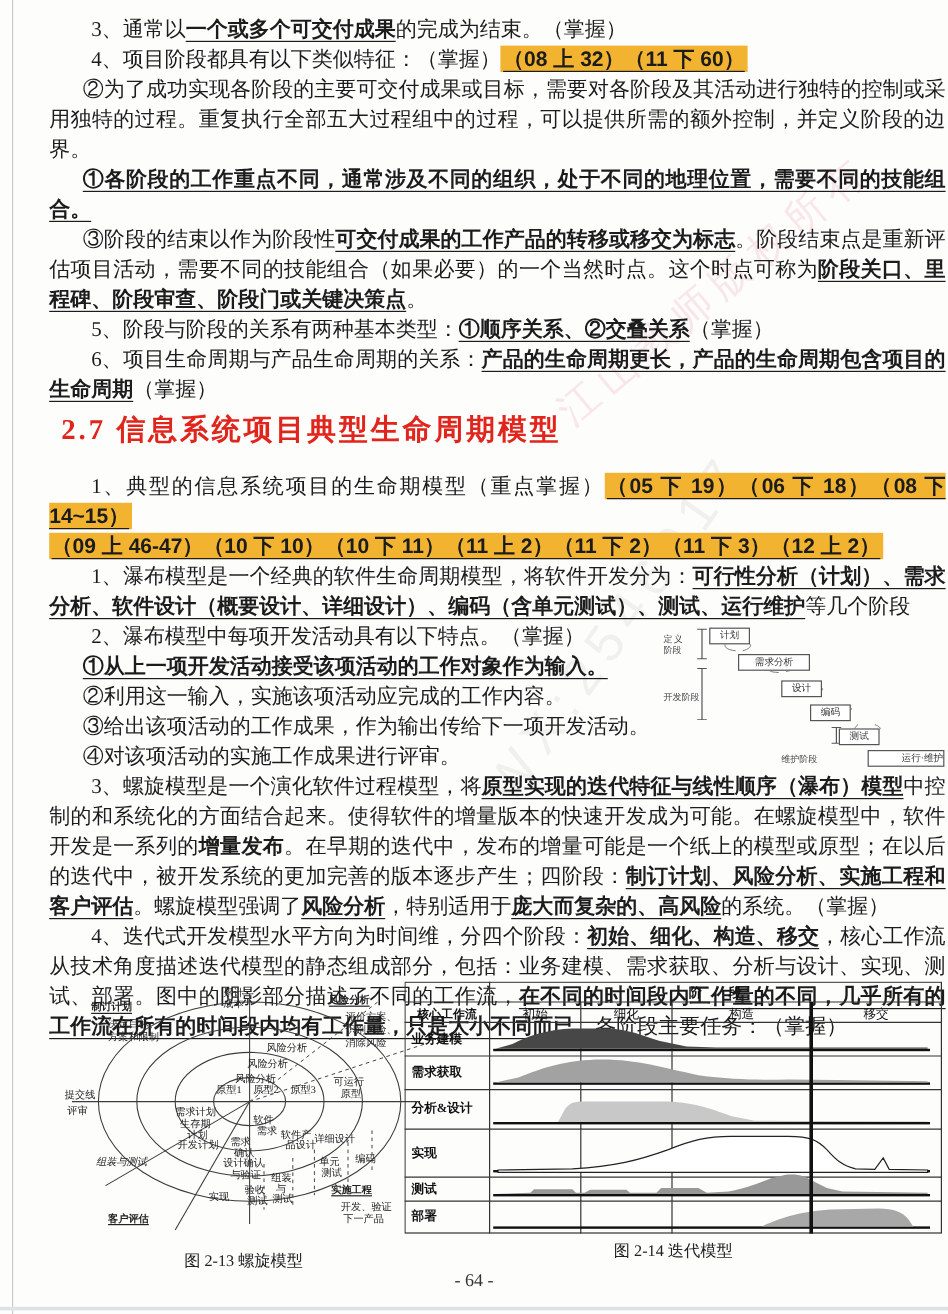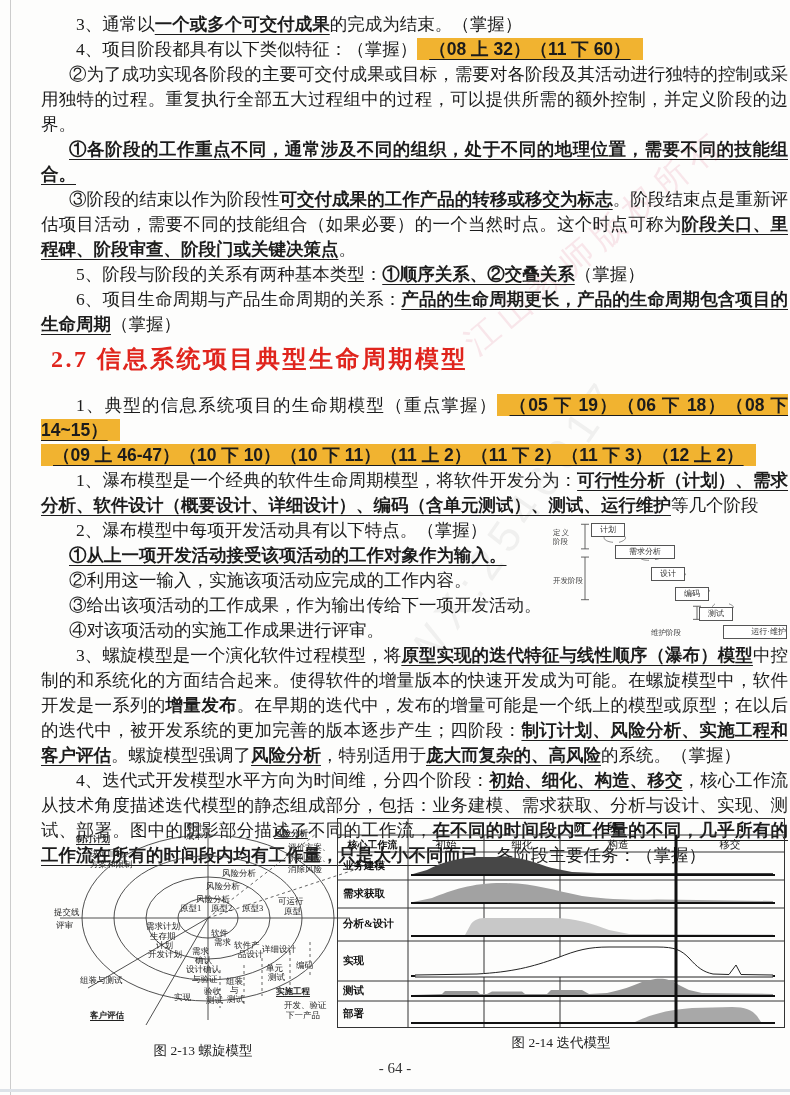--- a/index.html
+++ b/index.html
@@ -11,21 +11,21 @@
   .wm1{left:455px;top:330px;font-size:34px;letter-spacing:7px;color:rgba(226,110,140,0.16);
        transform:rotate(-40deg);transform-origin:0 0;}
   .wm2{left:395px;top:650px;font-size:44px;letter-spacing:9px;color:rgba(110,110,110,0.09);
        transform:rotate(-55deg);transform-origin:0 0;}
   .content{position:absolute;left:41px;top:12px;width:747px;font-size:17.5px;line-height:25px;text-align:justify;}
   .p{margin:0;text-indent:2em;}
   .p1{margin:0;text-indent:1.6em;}
   .b{font-weight:700;font-family:Liberation Sans, sans-serif;}
   .u{text-decoration:underline;text-underline-offset:4px;text-decoration-thickness:1.4px;}
   .hl{background:#f1b330;font-weight:700;font-family:"Liberation Sans","DejaVu Sans",sans-serif;
-      text-decoration:underline;text-underline-offset:4px;padding:1px 12px;}
+      text-decoration:underline;text-underline-offset:4px;padding:1px 2px;}
   .h27{color:#e0251d;font-size:24px;line-height:30px;font-weight:700;letter-spacing:2.5px;
        margin:7px 0 19px 10px;text-indent:0;}
   
   .wf{float:right;width:237px;height:100px;margin:3px 0 0 6px;position:relative;}
   .wf svg{position:absolute;left:0;top:0;}
   .wfb{position:absolute;border:1px solid #555;background:#fff;font-size:8px;line-height:11px;
        height:12px;text-align:center;color:#333;white-space:nowrap;}
   .wfp{position:absolute;font-size:7.5px;line-height:8.5px;color:#444;}
   
   .figs{position:absolute;left:0;top:818px;width:790px;height:250px;}
@@ -155,21 +155,21 @@
           <div class="spl" style="left: 102px; top: 112px;">生存期</div>
           <div class="spl" style="left: 108px; top: 121px;">计划</div>
           <div class="spl" style="left: 163px; top: 109px;">软件</div>
           <div class="spl" style="left: 166px; top: 118px;">需求</div>
           <div class="spl" style="left: 186px; top: 121px;">软件产</div>
           <div class="spl" style="left: 190px; top: 130px;">品设计</div>
           <div class="spl" style="left: 214px; top: 125px;">详细设计</div>
           <div class="spl" style="left: 100px; top: 130px;">开发计划</div>
           <div class="spl" style="left: 144px; top: 127px;">需求</div>
           <div class="spl" style="left: 147px; top: 136px;">确认</div>
-          <div class="spl" style="left: 32px; top: 156px;">组装与测试</div>
+          <div class="spl" style="left: 32px; top: 144px; font-style: italic;">组装与测试</div>
           <div class="spl" style="left: 138px; top: 145px;">设计确认</div>
           <div class="spl" style="left: 144px; top: 155px;">与验证</div>
           <div class="spl" style="left: 218px; top: 144px;">单元</div>
           <div class="spl" style="left: 220px; top: 153px;">测试</div>
           <div class="spl" style="left: 248px; top: 141px;">编码</div>
           <div class="spl" style="left: 178px; top: 157px;">组装</div>
           <div class="spl" style="left: 182px; top: 166px;">与</div>
           <div class="spl" style="left: 179px; top: 175px;">测试</div>
           <div class="spl" style="left: 156px; top: 167px;">验收</div>
           <div class="spl" style="left: 158px; top: 176px;">测试</div>

